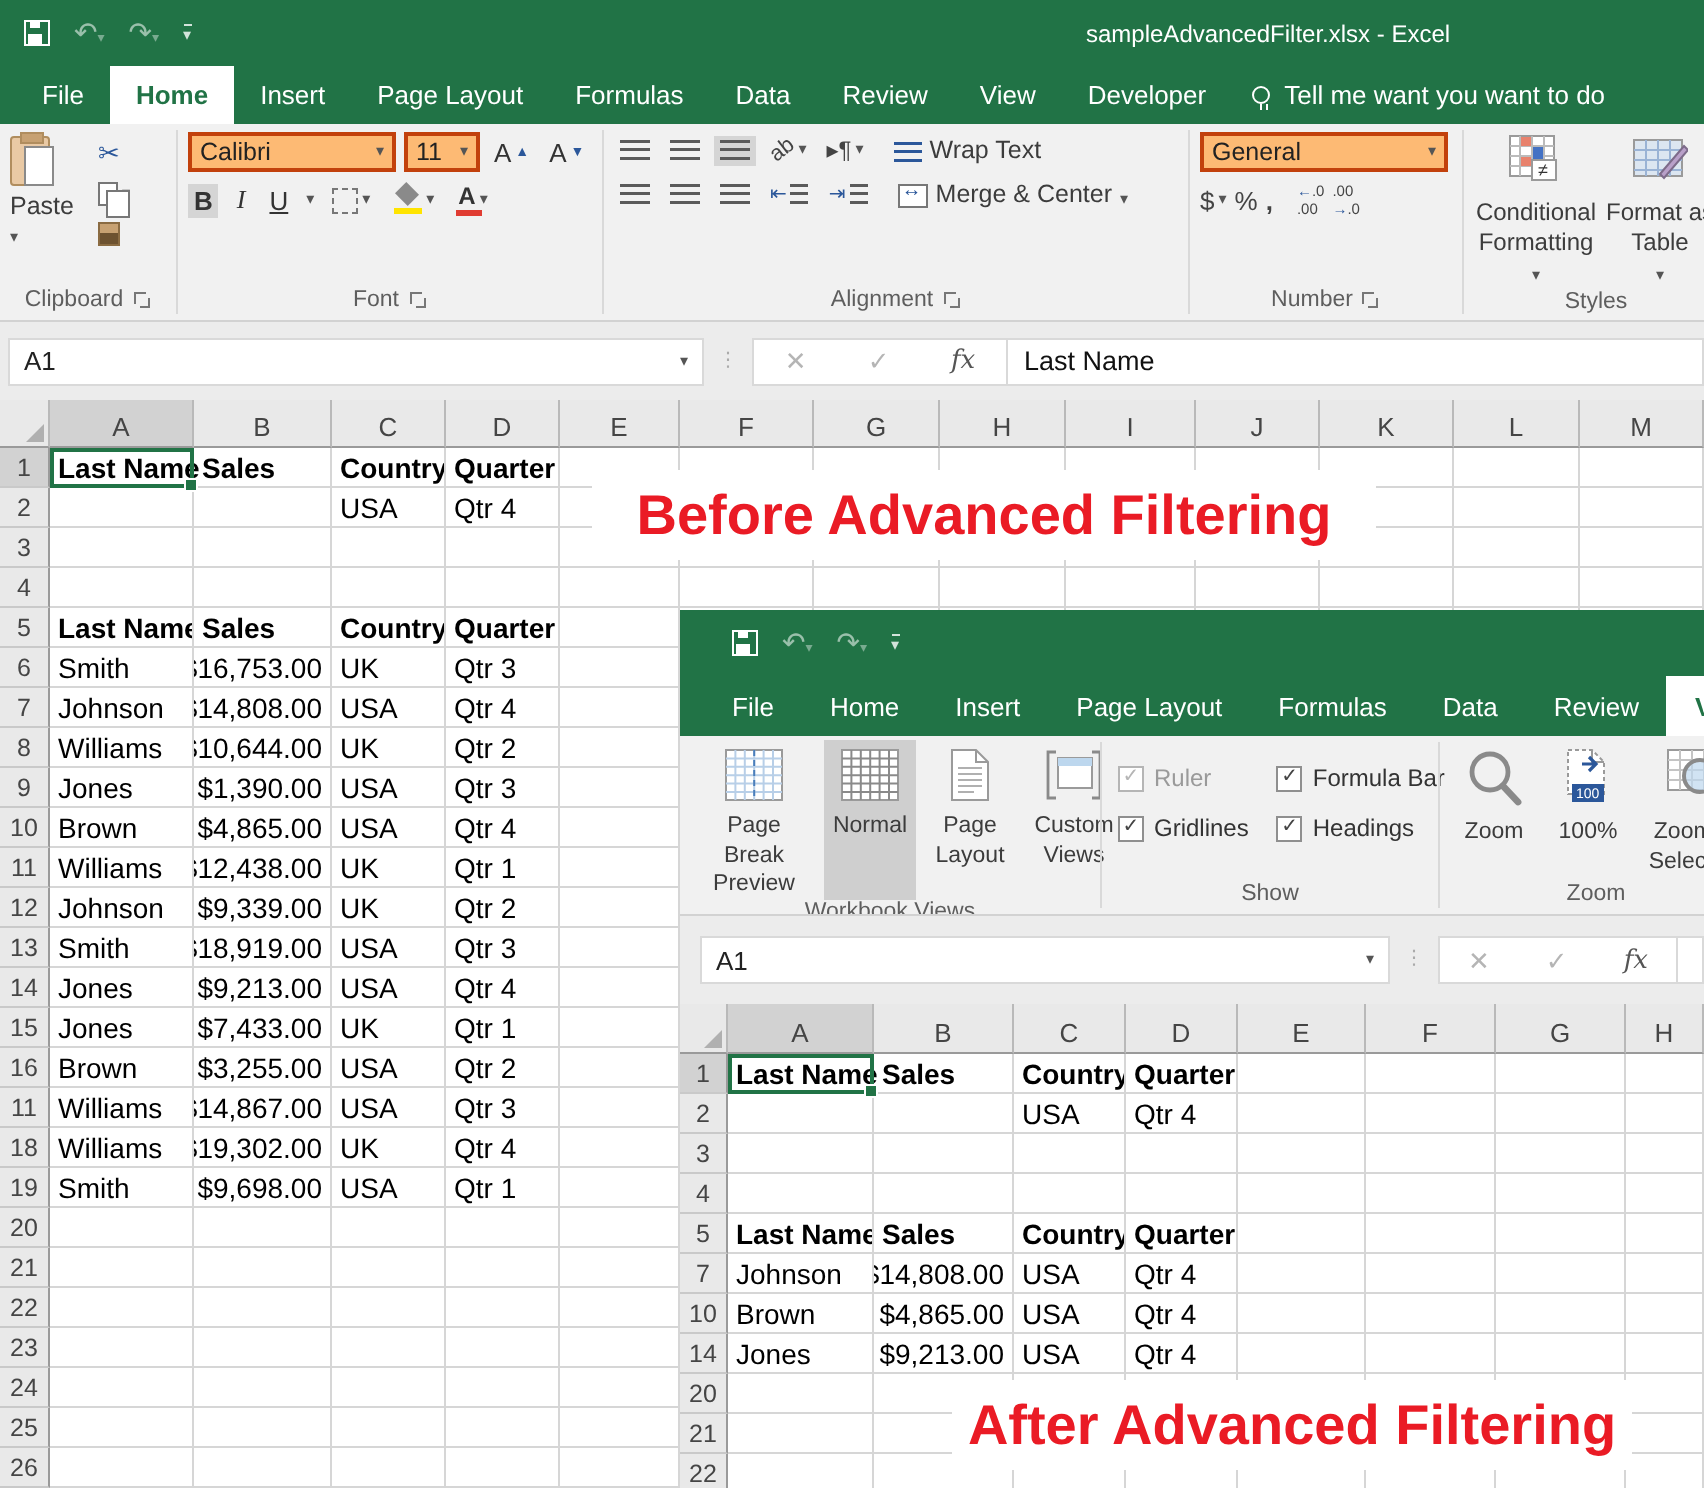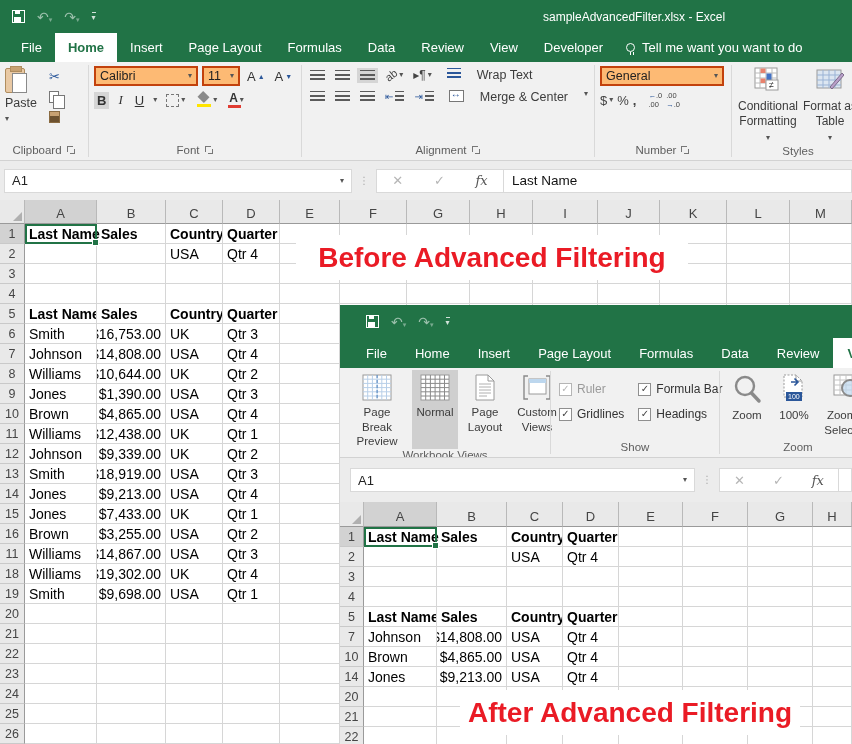--- a/index.html
+++ b/index.html
@@ -64,21 +64,21 @@
   .colA::after{content:"";position:absolute;left:-1px;bottom:0;width:13px;height:3.5px;background:#e03c32}
   
   .lin{display:inline-block;width:15px;height:11px;background:repeating-linear-gradient(#5a5a5a 0 1.4px,transparent 1.4px 4.2px);padding:0 1px}
   .abtn{padding:2px 3px;display:flex;align-items:center;gap:2px}
   .abtn.on{background:#d5d5d5}
   .orient{font-size:11px;color:#444;transform:rotate(-38deg);display:inline-block}
   .pilcrow{font-size:12px;color:#444}
   .wrapic{display:inline-block;width:14px;height:11px;background:repeating-linear-gradient(#2b579a 0 1.4px,transparent 1.4px 4.2px)}
   .mergeic{display:inline-block;width:15px;height:12px;border:1px solid #777;position:relative;background:#fff}
   .mergeic::after{content:"↔";position:absolute;left:1px;top:-3px;font-size:10px;color:#2b579a}
-  .lblbtn{font-size:12.5px;color:#3c3c3c;display:flex;align-items:flex-start;gap:16px;white-space:nowrap}
+  .lblbtn{font-size:12.5px;color:#3c3c3c;display:flex;align-items:flex-end;gap:4px;white-space:nowrap}
   
   .numsym{font-size:13px;color:#444;display:flex;align-items:center;gap:2px}
   .decic{display:inline-block;font-size:7.5px;color:#444;line-height:1.2;text-align:left}
   .decic b{color:#2b579a;font-weight:normal}
   
   .stylebtn{width:62px;text-align:center;font-size:12px;color:#3c3c3c;line-height:1.25;padding-top:1px;flex-shrink:0}
   .cfic,.ftic{display:inline-block;margin-bottom:2px}
 
   
   .fbar{position:absolute;left:0;width:852px;height:39px;background:#ececec;display:flex;align-items:center}
@@ -115,21 +115,21 @@
   .vwbtn{text-align:center;font-size:11.5px;color:#3c3c3c;padding:4px 3px 0;line-height:1.25;flex-shrink:0}
   .vw-sel{background:#cfcfcf}
   .vwlabel{margin-top:1px}
   .ckcol{display:flex;flex-direction:column;justify-content:flex-start;gap:11px;padding-top:10px}
   .ck{display:flex;align-items:center;gap:5px;font-size:12px;color:#333;white-space:nowrap}
   .ckbox{width:13px;height:13px;background:#fff;border:1px solid #8f8f8f;font-size:10px;color:#444;display:flex;align-items:center;justify-content:center;line-height:1}
   .ck-dis{color:#9a9a9a}
   .ck-dis .ckbox{color:#b5b5b5;border-color:#b5b5b5}
   .ov-fbar{position:absolute;left:0;top:153px;width:512px;height:44px;background:#ececec;display:flex;align-items:center}
   #ov-grid{position:absolute;left:0;top:197px;width:512px;height:242px}
-  #after-band{left:120px;top:385px;width:340px;height:45px}
+  #after-band{left:136px;top:385px;width:340px;height:45px}
 </style>
 </head>
 <body>
 
 <div class="app">
 
   <div class="titlebar">
     <div class="qat">
       <span class="saveicon"></span>
       <span><span class="uarr">↶</span><span class="tinyc">▾</span></span>

